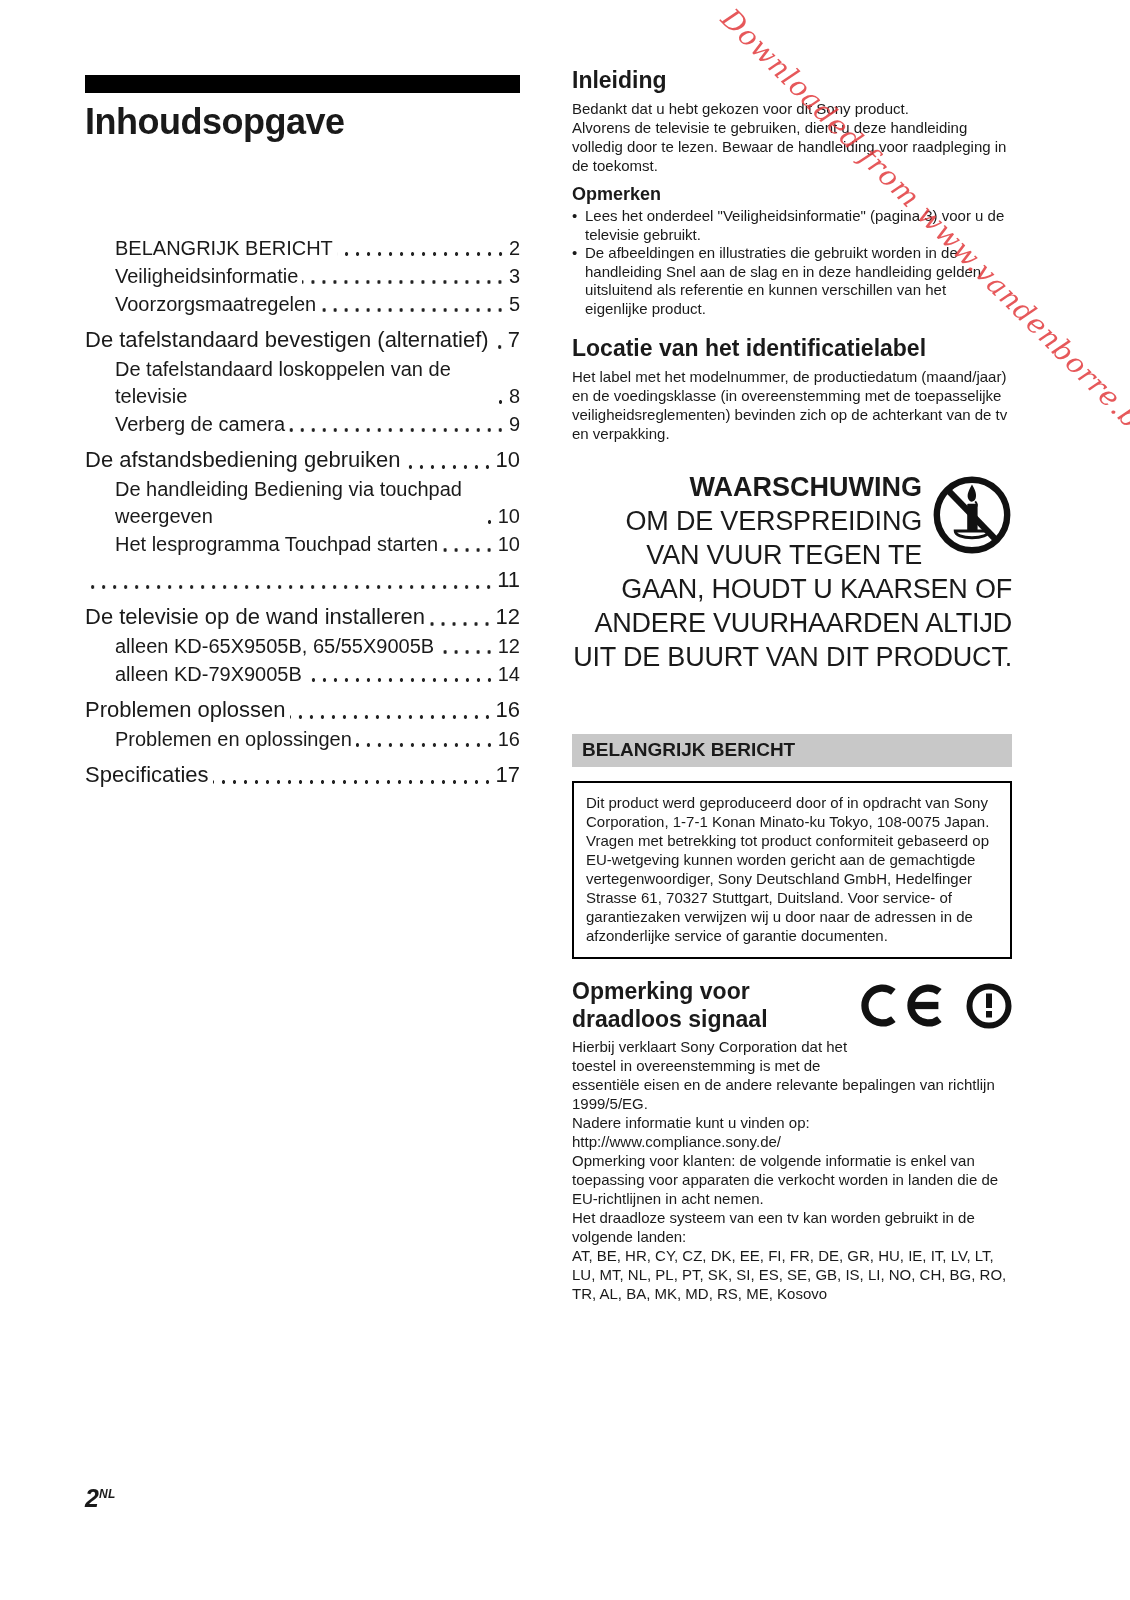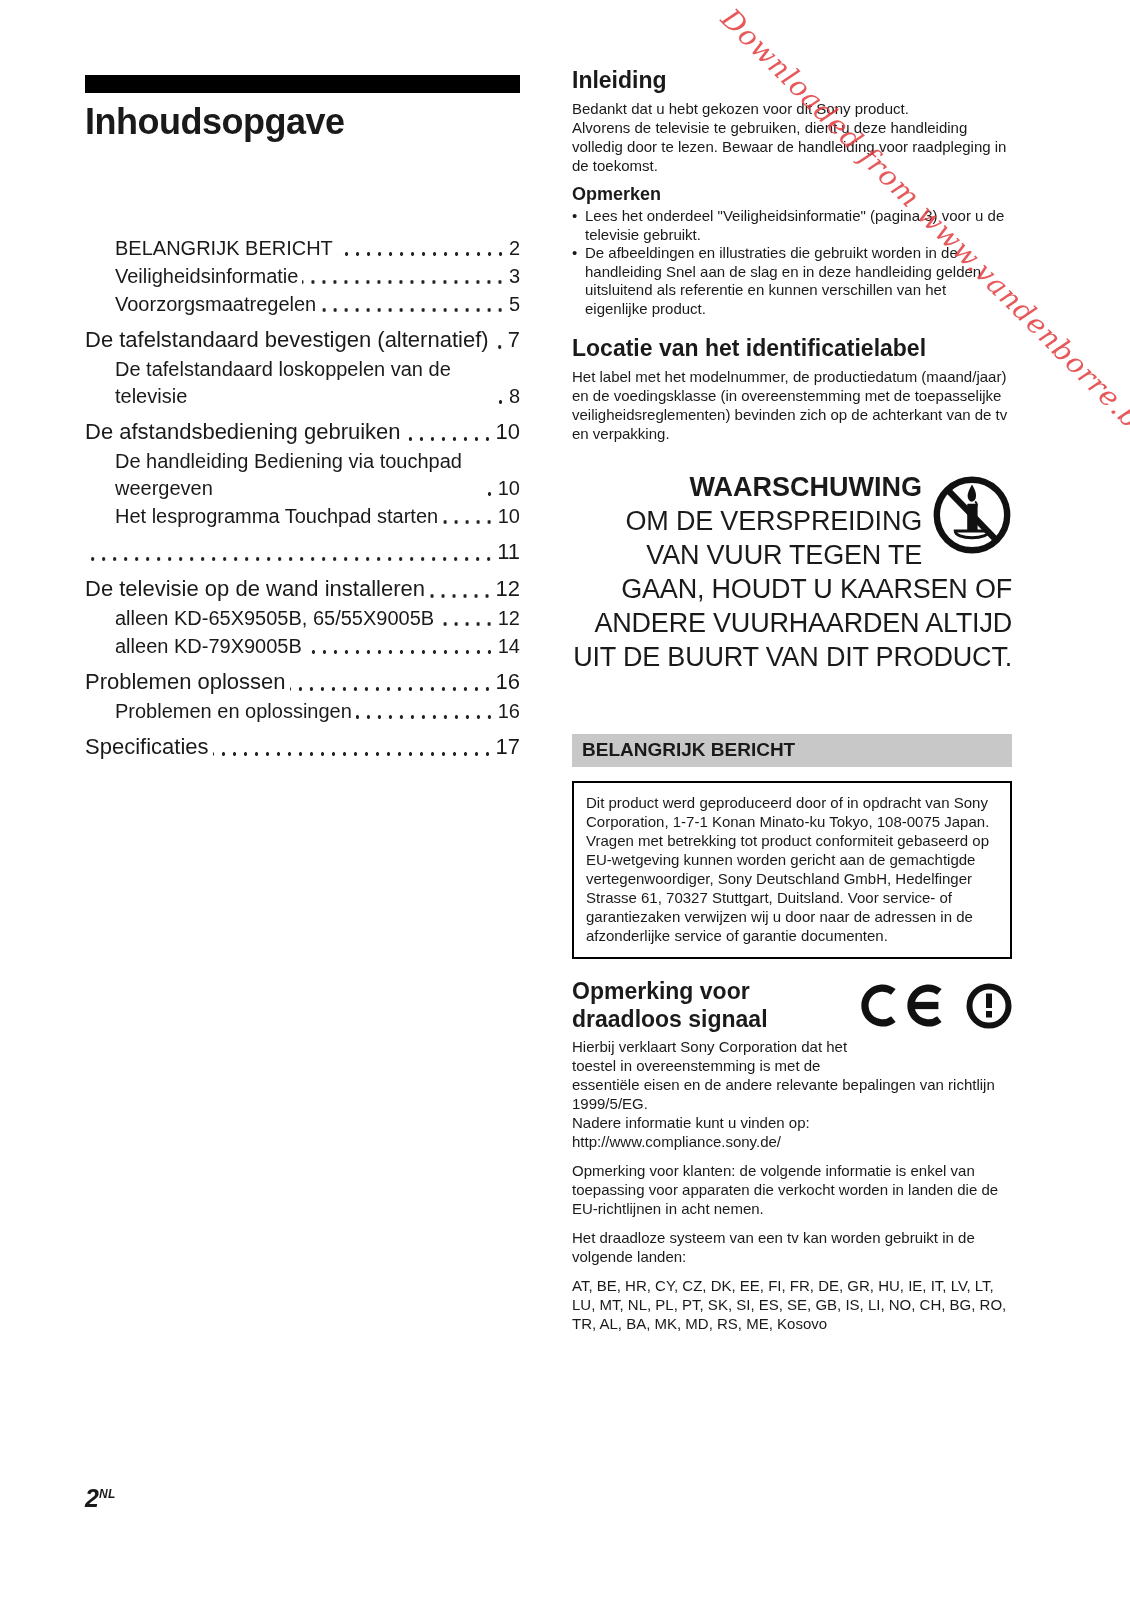--- a/index.html
+++ b/index.html
@@ -66,21 +66,21 @@
   .notice-box {
     margin-top:14px; border:2px solid #000; padding:10px 18px 12px 12px;
     font-size:15px; line-height:19px;
   }
 
   
   .wireless { margin-top:18px; }
   .wireless-icons { float:right; width:150px; height:82px; display:flex; gap:16px; align-items:flex-start; justify-content:flex-end; padding-top:6px; }
   .wireless-icons svg { display:block; }
   .wireless .h-large { margin-bottom:4px; }
-  .gap-p { margin-top:10px; }
+  .gap-p { }
 
   
   .footer { position:absolute; left:85px; top:1484px;font-style:italic; }
   .footer .pg  { font-size:25px; font-weight:bold; }
   .footer .rg  { font-size:12px; font-weight:bold; vertical-align:9px; letter-spacing:.5px; }
 
   .icon-svg { display:block; }
 </style>
 </head>
 <body>
@@ -110,20 +110,25 @@
         </div>
         <div class="toc-row lvl1">
           <span class="toc-label">De tafelstandaard bevestigen (alternatief)</span>
           <span class="toc-dots"></span>
           <span class="toc-page">7</span>
         </div>
         <div class="toc-row lvl2">
           <span class="toc-label">De tafelstandaard loskoppelen van de televisie</span>
           <span class="toc-dots"></span>
           <span class="toc-page">8</span>
+        </div>
+        <div class="toc-row lvl2">
+          <span class="toc-label">Verberg de camera</span>
+          <span class="toc-dots"></span>
+          <span class="toc-page">9</span>
         </div>
         <div class="toc-row lvl1">
           <span class="toc-label">De afstandsbediening gebruiken</span>
           <span class="toc-dots"></span>
           <span class="toc-page">10</span>
         </div>
         <div class="toc-row lvl2">
           <span class="toc-label">De handleiding Bediening via touchpad weergeven</span>
           <span class="toc-dots"></span>
           <span class="toc-page">10</span>

